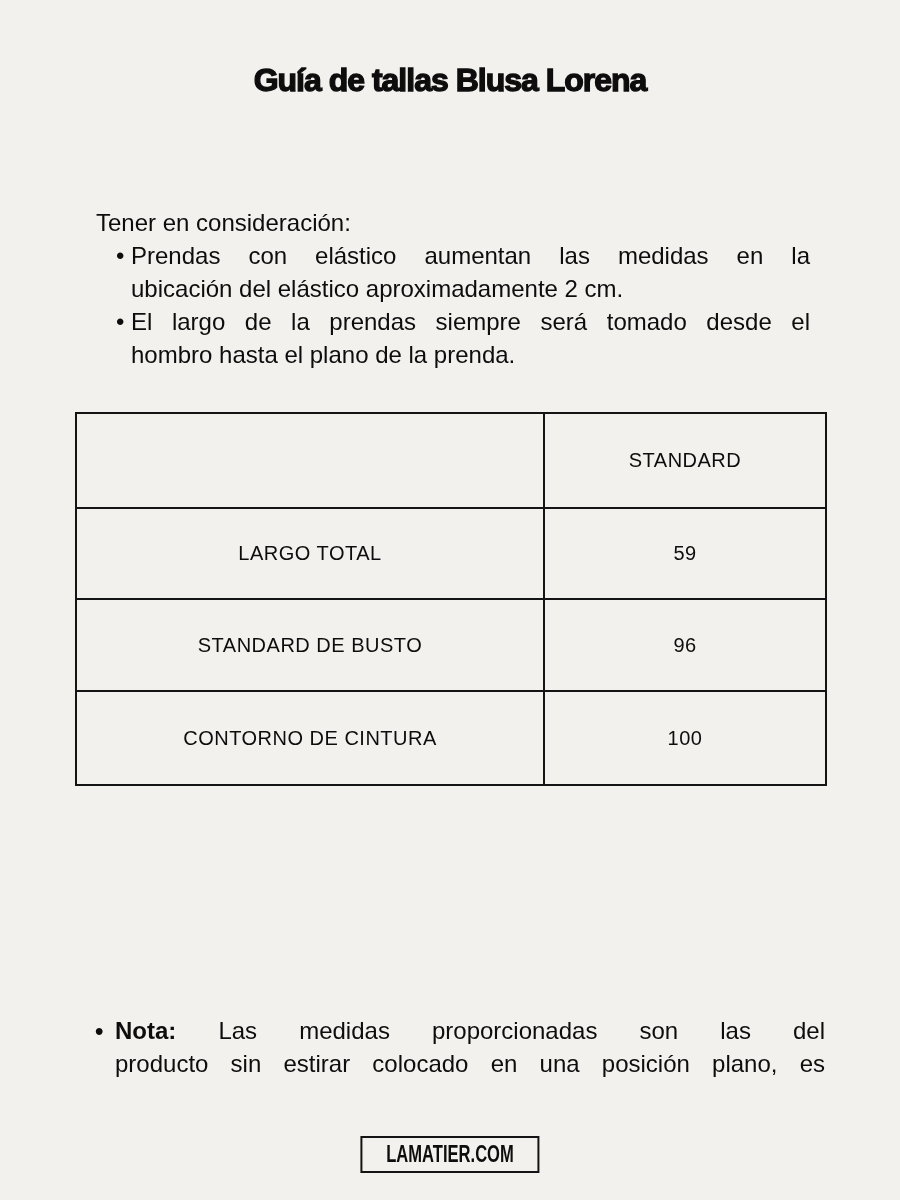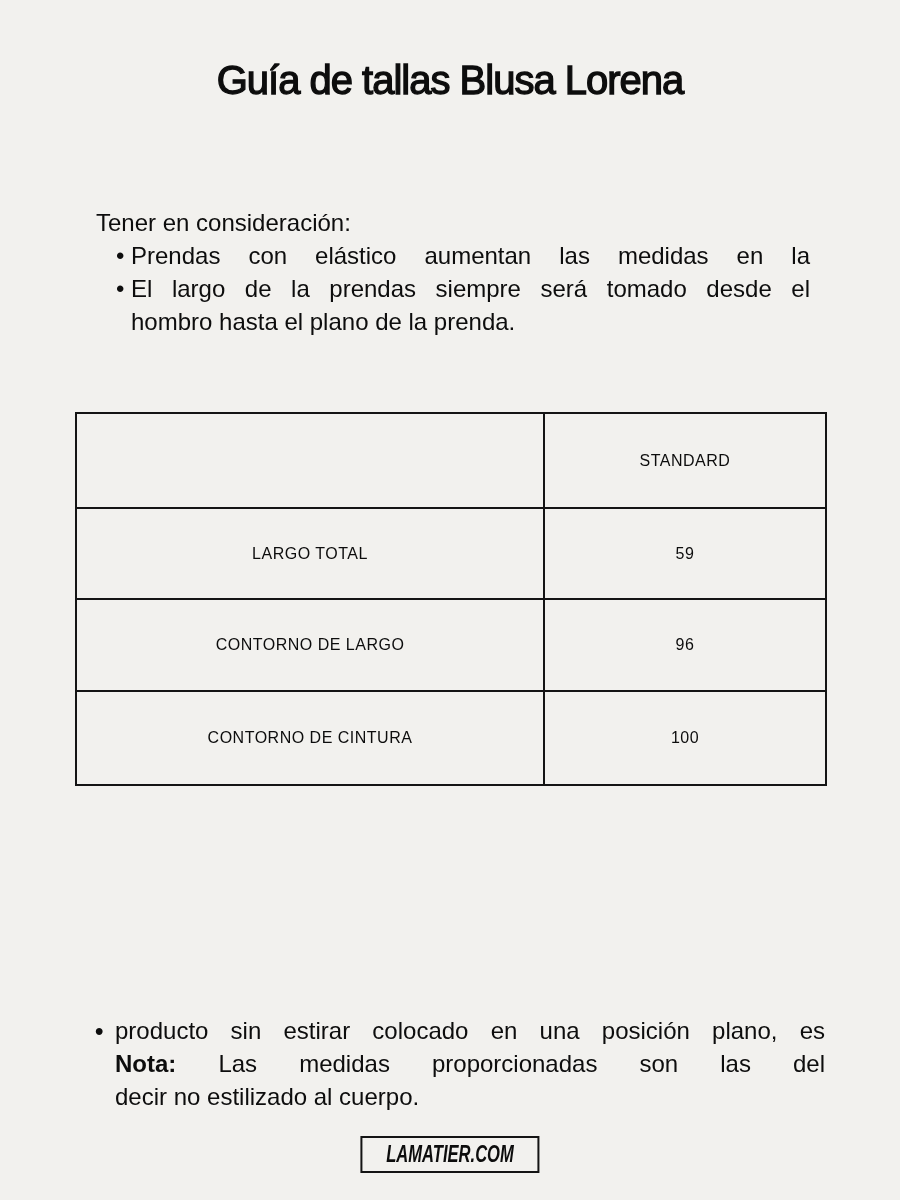--- a/index.html
+++ b/index.html
@@ -13,23 +13,23 @@
     overflow: hidden;
     margin: 0 auto;
   }
   .title {
     position: absolute;
     top: 52px;
     left: 0;
     width: 900px;
     margin: 0;
     text-align: center;
-    font-size: 40px;
+    font-size: 32px;
     line-height: 56px;
-    font-weight: 400;
+    font-weight: 700;
     letter-spacing: -1px;
     -webkit-text-stroke: 1.3px #0d0d0d;
   }
   .considerations {
     position: absolute;
     top: 206px;
     left: 84px;
     width: 726px;
     font-size: 24px;
     line-height: 33px;
@@ -52,21 +52,21 @@
     top: 412px;
     left: 75px;
     width: 750px;
     border-collapse: collapse;
     table-layout: fixed;
   }
   .size-table td {
     border: 2px solid #141414;
     text-align: center;
     vertical-align: middle;
-    font-size: 16px;
+    font-size: 20px;
     letter-spacing: 0.5px;
     padding: 16px;
   }
   .row-header  { height: 95px; }
   .row-largo   { height: 91px; }
   .row-busto   { height: 92px; }
   .row-cintura { height: 94px; }
   .note {
     position: absolute;
     top: 1014px;
@@ -89,21 +89,20 @@
     top: 1136px;
     left: 50%;
     transform: translateX(-50%);
     height: 37px;
     box-sizing: border-box;
     border: 2px solid #141414;
     display: flex;
     align-items: center;
     justify-content: flex-start;
     padding: 0 24px;
-    font-style: italic;
   }
   .brand-text {
     display: inline-block;
     font-weight: 700;
     font-size: 23px;
     white-space: nowrap;
     transform: scaleX(0.72);
     transform-origin: center;
     margin: 0 -25px;
     letter-spacing: 0;
@@ -113,20 +112,21 @@
 <body>
 
 <div class="page">
 
   <h1 class="title">Guía de tallas Blusa Lorena</h1>
 
   <section class="considerations">
     <div class="heading">Tener en consideración:</div>
     <div class="bullet-item">
       <div class="line just">Prendas con elástico aumentan las medidas en la</div>
+      <div class="line">ubicación del elástico aproximadamente 2 cm.</div>
     </div>
     <div class="bullet-item">
       <div class="line just">El largo de la prendas siempre será tomado desde el</div>
       <div class="line">hombro hasta el plano de la prenda.</div>
     </div>
   </section>
 
   <table class="size-table">
     <colgroup>
       <col style="width:468px">
@@ -135,36 +135,35 @@
     <tbody>
       <tr class="row-header">
         <td></td>
         <td>STANDARD</td>
       </tr>
       <tr class="row-largo">
         <td>LARGO TOTAL</td>
         <td>59</td>
       </tr>
       <tr class="row-busto">
-        <td>CONTORNO DE LARGO</td>
+        <td>STANDARD DE BUSTO</td>
         <td>96</td>
       </tr>
       <tr class="row-cintura">
         <td>CONTORNO DE CINTURA</td>
         <td>100</td>
       </tr>
     </tbody>
   </table>
 
   <section class="note">
-    <div class="line just">producto sin estirar colocado en una posición plano, es</div>
     <div class="line just">
       <span class="b">Nota:</span>
       <span>Las medidas proporcionadas son las del</span>
     </div>
-    <div class="line">decir no estilizado al cuerpo.</div>
+    <div class="line just">producto sin estirar colocado en una posición plano, es</div>
   </section>
 
   <div class="brand-box">
     <span class="brand-text">LAMATIER.COM</span>
   </div>
 
 </div>
 
 </body></html>

